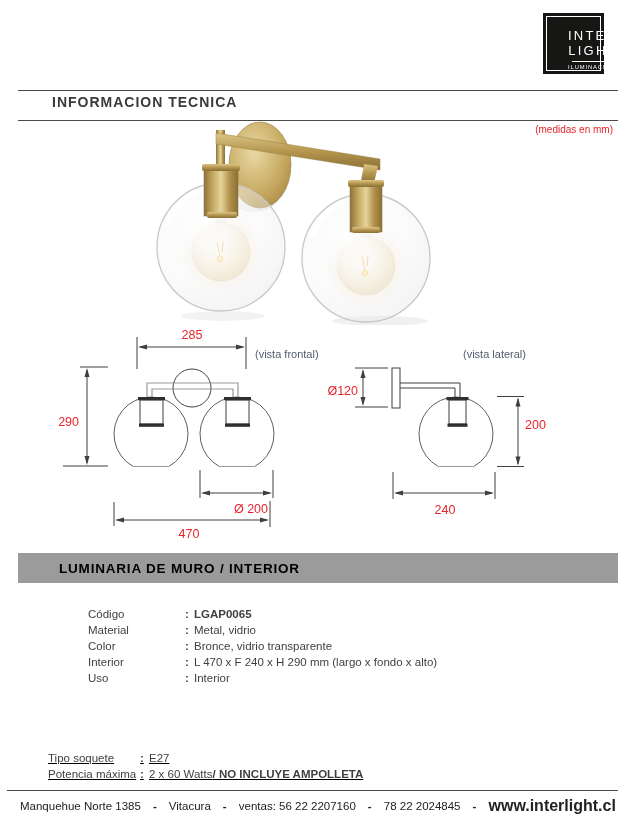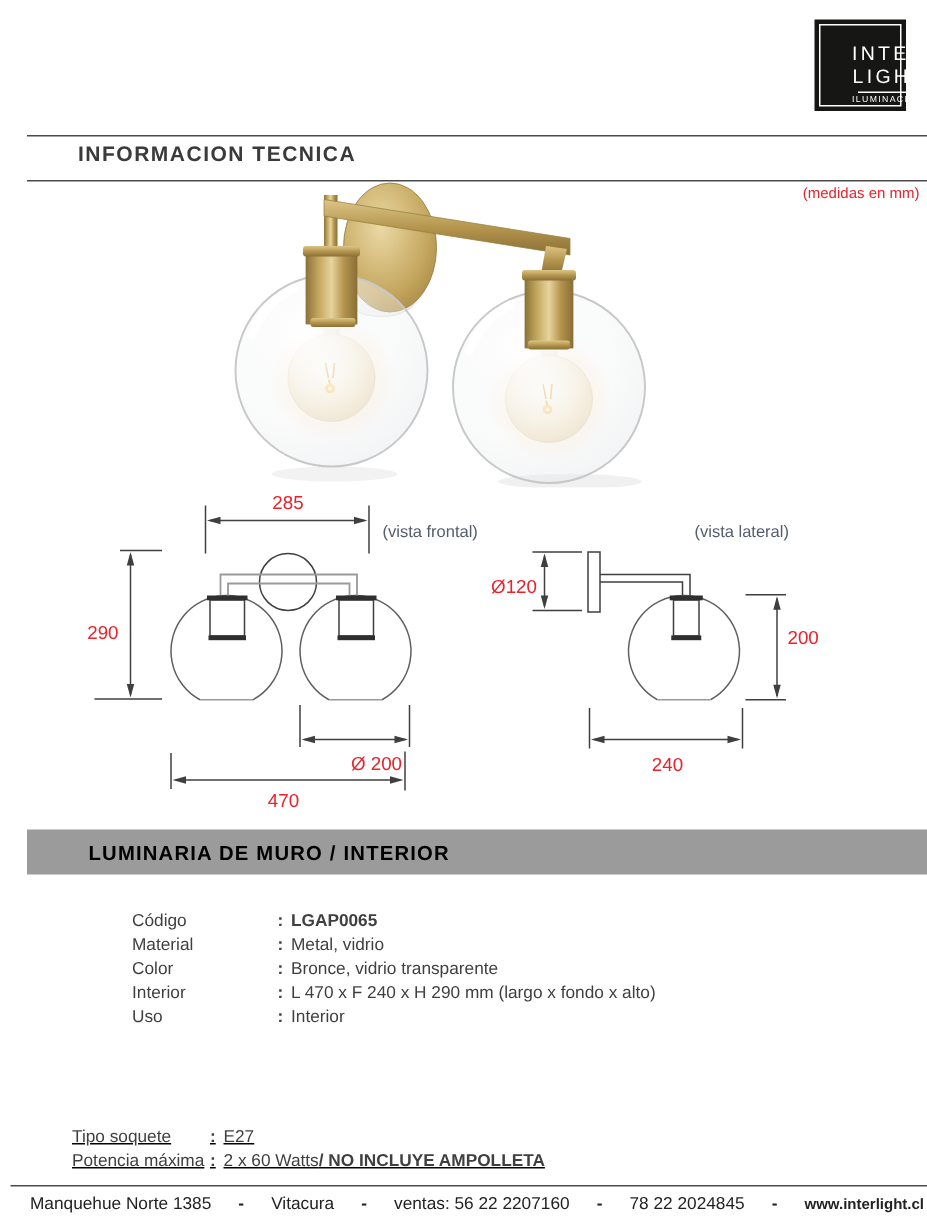--- a/index.html
+++ b/index.html
@@ -39,21 +39,21 @@
   .spec-label { flex:0 0 97px; }
   .specs-electrical .spec-label { flex:0 0 92px; }
   .spec-colon { flex:0 0 9px; font-weight:700; }
   .bold { font-weight:700; }
 
   
   .footer-rule { position:absolute; left:7px; right:0; top:790px; height:1px; background:#4a4a4a; }
   .footer { position:absolute; left:20px; right:2px; top:797px; display:flex;
             justify-content:space-between; align-items:center; font-size:11.5px; color:#222; }
   .footer .sep { font-weight:700; }
-  .footer .website { font-weight:700; font-size:10px; }
+  .footer .website { font-weight:700; font-size:16px; }
 </style>
 </head>
 <body>
 
 <div class="page">
 
   <div class="logo-box">
     <div class="logo-inner">
       <div class="logo-word">INTER</div>
       <div class="logo-word">LIGHT</div>

